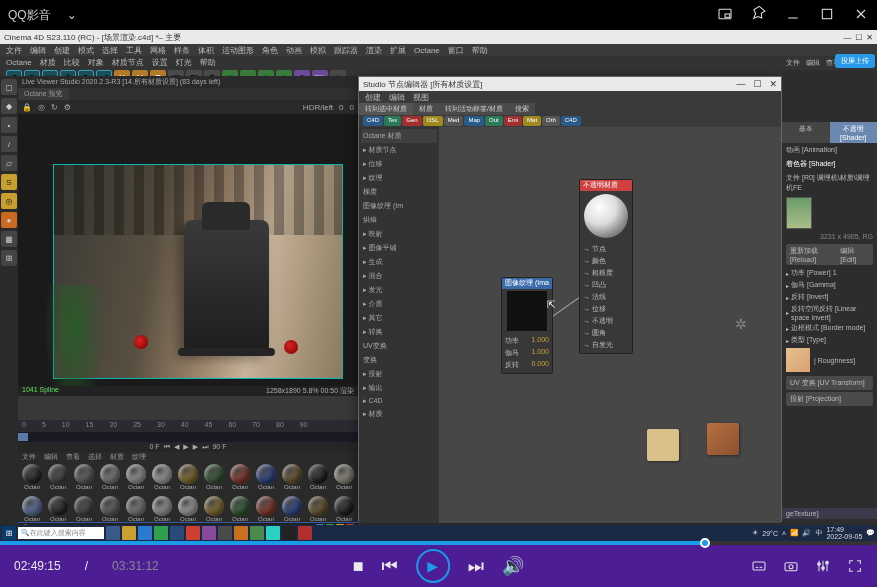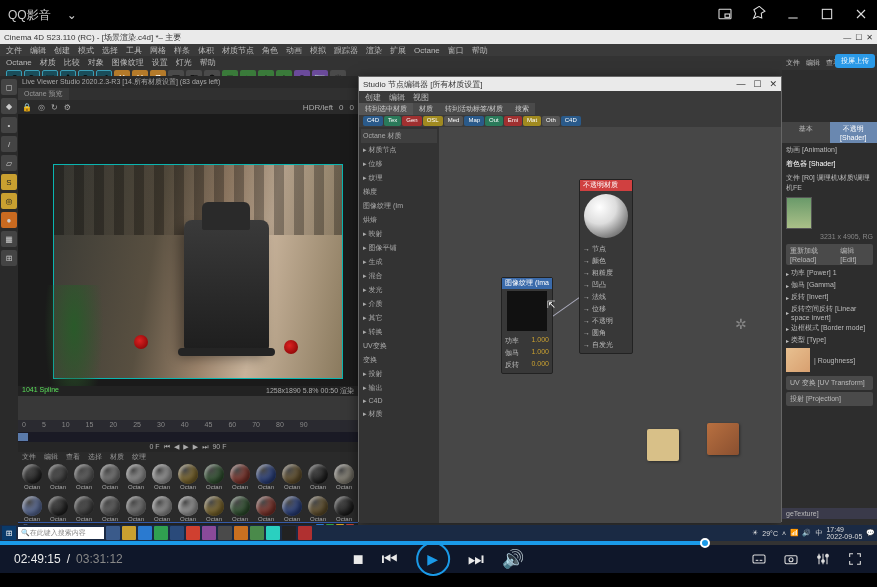--- a/index.html
+++ b/index.html
@@ -124,21 +124,21 @@
 .win-taskbar { position: absolute; left: 0; bottom: 0; width: 877px; height: 16px; background: #1a2a44; display: flex; align-items: center; padding: 0 2px; gap: 2px; }
 .win-taskbar .start { width: 14px; height: 14px; background: #0a3a6a; display:flex;align-items:center;justify-content:center;color:#fff;font-size:8px; }
 .win-taskbar .search { width: 86px; height: 12px; background: #fff; font-size: 7px; color: #888; padding: 0 3px; display:flex;align-items:center; }
 .win-taskbar .tb-ico { width: 14px; height: 14px; border-radius: 1px; }
 .win-taskbar .tray { margin-left: auto; display: flex; align-items: center; gap: 4px; font-size: 7px; color: #ddd; }
 
 
 .seekbar { position: relative; height: 4px; background: #333; }
 .seekbar .played { position: absolute; left: 0; top: 0; height: 4px; background: #1a9ae8; }
 .seekbar .knob { position: absolute; top: -3px; width: 10px; height: 10px; border-radius: 50%; background: #1a9ae8; border: 2px solid #fff; }
-.player-controls { height: 28px; background: #0f172a; display: flex; align-items: center; padding: 0 14px; color: #eaeaea; font-size: 12px; gap: 6px; }
+.player-controls { height: 42px; background: #4c1d95; display: flex; align-items: center; padding: 0 14px; color: #eaeaea; font-size: 12px; gap: 24px; }
 .pc-center { position: absolute; left: 50%; transform: translateX(-50%); display: flex; align-items: center; gap: 18px; }
 .pc-right { margin-left: auto; display: flex; align-items: center; gap: 16px; }
 .pc-btn { font-size: 18px; cursor: pointer; display: inline-flex; align-items: center; justify-content: center; }
 .play-ring { width: 34px; height: 34px; border: 2px solid #1a9ae8; border-radius: 50%; display: flex; align-items: center; justify-content: center; color: #1a9ae8; font-size: 14px; }
 svg.ico { width: 16px; height: 16px; stroke: #ddd; fill: none; stroke-width: 1.6; }
 </style>
 </head>
 <body>
 
 <div class="player-titlebar">
@@ -180,37 +180,37 @@
     <div class="c4d-menubar" id="c4d-menu">
         <span>文件</span>
         <span>编辑</span>
         <span>创建</span>
         <span>模式</span>
         <span>选择</span>
         <span>工具</span>
         <span>网格</span>
         <span>样条</span>
         <span>体积</span>
-        <span>材质节点</span>
+        <span>运动图形</span>
         <span>角色</span>
         <span>动画</span>
         <span>模拟</span>
         <span>跟踪器</span>
         <span>渲染</span>
         <span>扩展</span>
         <span>Octane</span>
         <span>窗口</span>
         <span>帮助</span>
       </div>
     <div class="c4d-menubar" id="oct-menu" style="background:#333">
         <span>Octane</span>
         <span>材质</span>
         <span>比较</span>
         <span>对象</span>
-        <span>图像纹理</span>
+        <span>材质节点</span>
         <span>设置</span>
         <span>灯光</span>
         <span>帮助</span>
       </div>
     <div class="c4d-toolbar">
       <span class="tool-ico cyan">↶</span>
       <span class="tool-ico cyan">↷</span>
       <span class="tool-ico cyan">⬚</span>
       <span class="tool-ico cyan">✥</span>
       <span class="tool-ico cyan">⟳</span>

